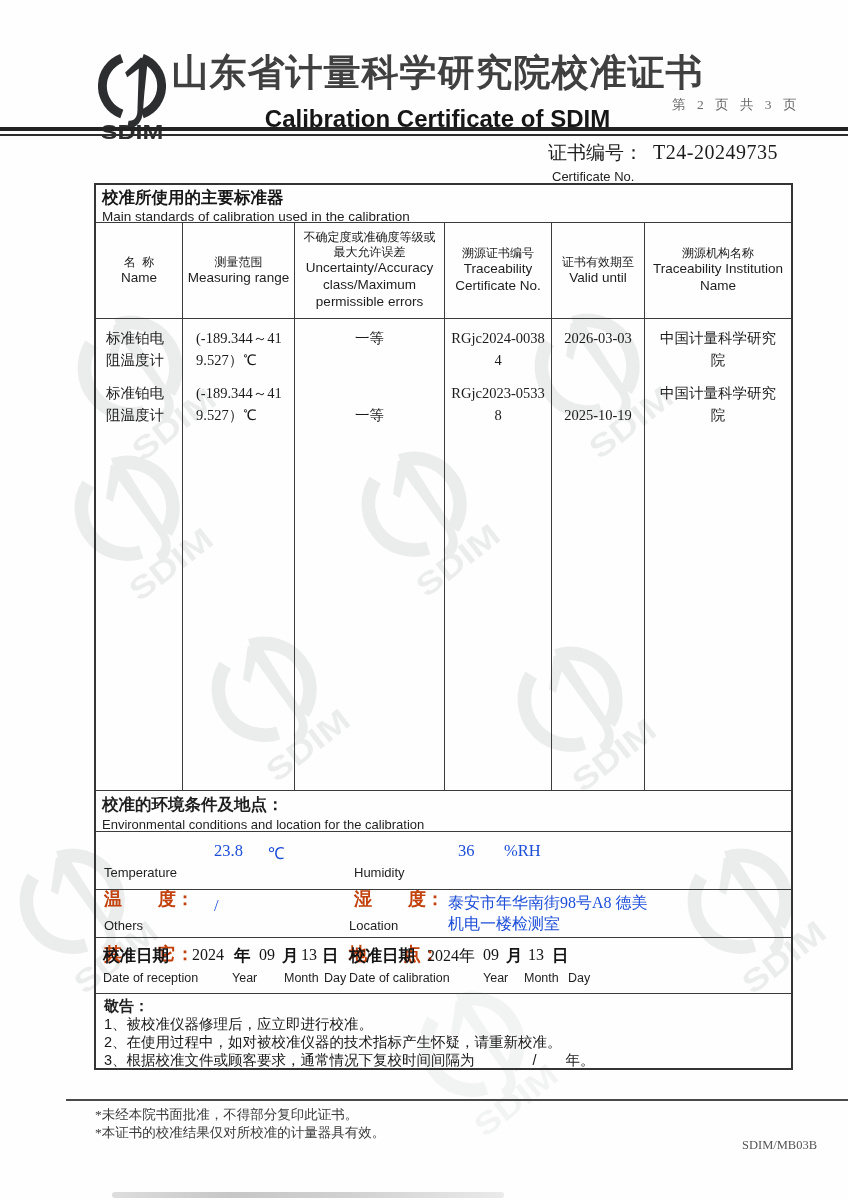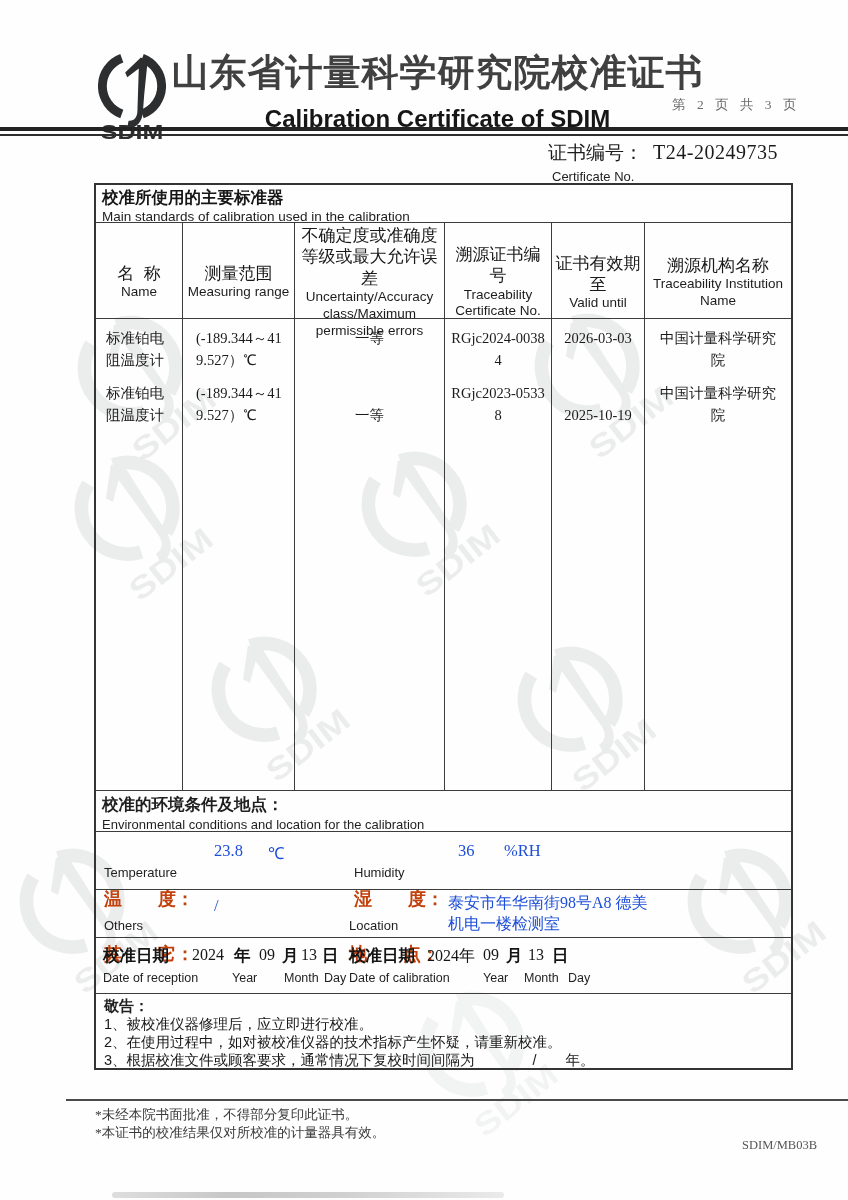--- a/index.html
+++ b/index.html
@@ -32,21 +32,21 @@
   .sec-title .cn { font-size:16.5px; font-weight:700; color:#161616; }
   .sec-title .en { font-size:13.5px; color:#1d1d1d; margin-top:0px; }
   .grid6 { display:grid; grid-template-columns:87px 112px 150px 107px 93px 1fr; }
   .sec-colhead { height:96px; }
   .sec-colhead .hcell {
     border-right:1.5px solid #3c3c3c;
     display:flex; flex-direction:column; justify-content:center; align-items:center;
     text-align:center; padding:2px 3px; line-height:1.25;
   }
   .sec-colhead .hcell:last-child { border-right:none; }
-  .hcell .cn { font-size:17px; color:#191919; white-space:pre-wrap; }
+  .hcell .cn { font-size:12px; color:#191919; white-space:pre-wrap; }
   .hcell .en { font-size:13.5px; color:#1d1d1d; }
   .sec-body { height:472px; }
   .sec-body .bcol { border-right:1.5px solid #3c3c3c; padding-top:8px; height:100%; }
   .sec-body .bcol:last-child { border-right:none; }
   .entry { font-family:"Liberation Serif", serif; font-size:14.5px; line-height:1.55; margin-bottom:10px; color:#1a1a1a; word-break:break-all; overflow-wrap:anywhere; }
   .c-left  { text-align:left; padding:0 10px; }
   .c-range { text-align:left; padding:0 6px 0 13px; }
   .c-mid   { text-align:center; padding:0 4px; }
   .c-inst  { text-align:center; padding:0 14px; }
   .sec-envtitle { height:41px; padding:3px 6px 0 6px; }

